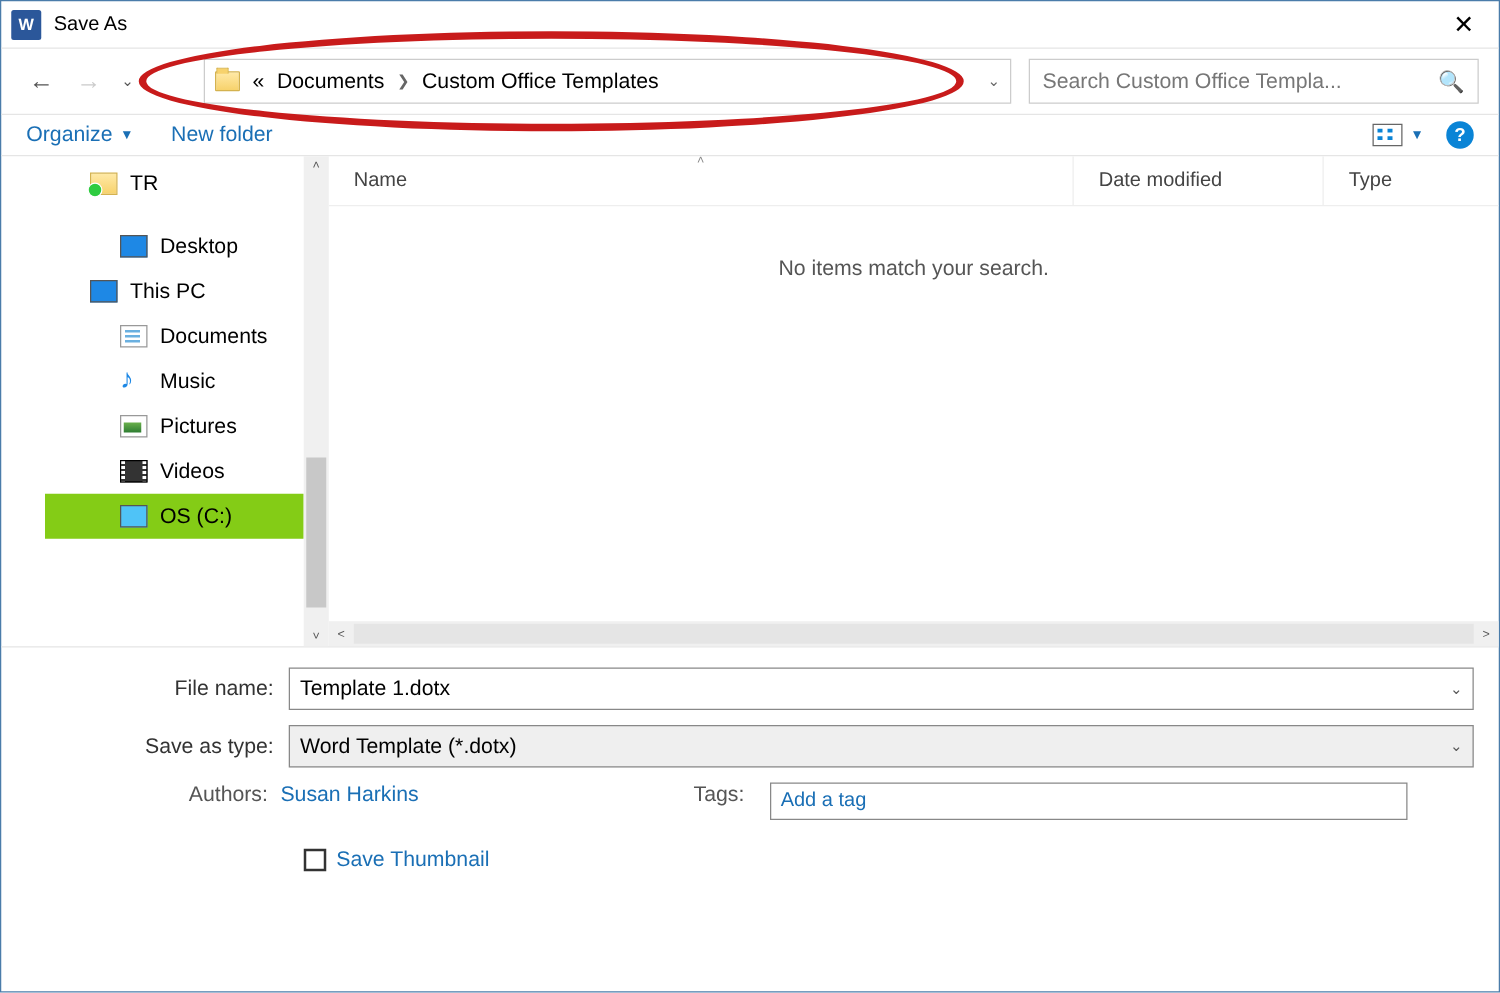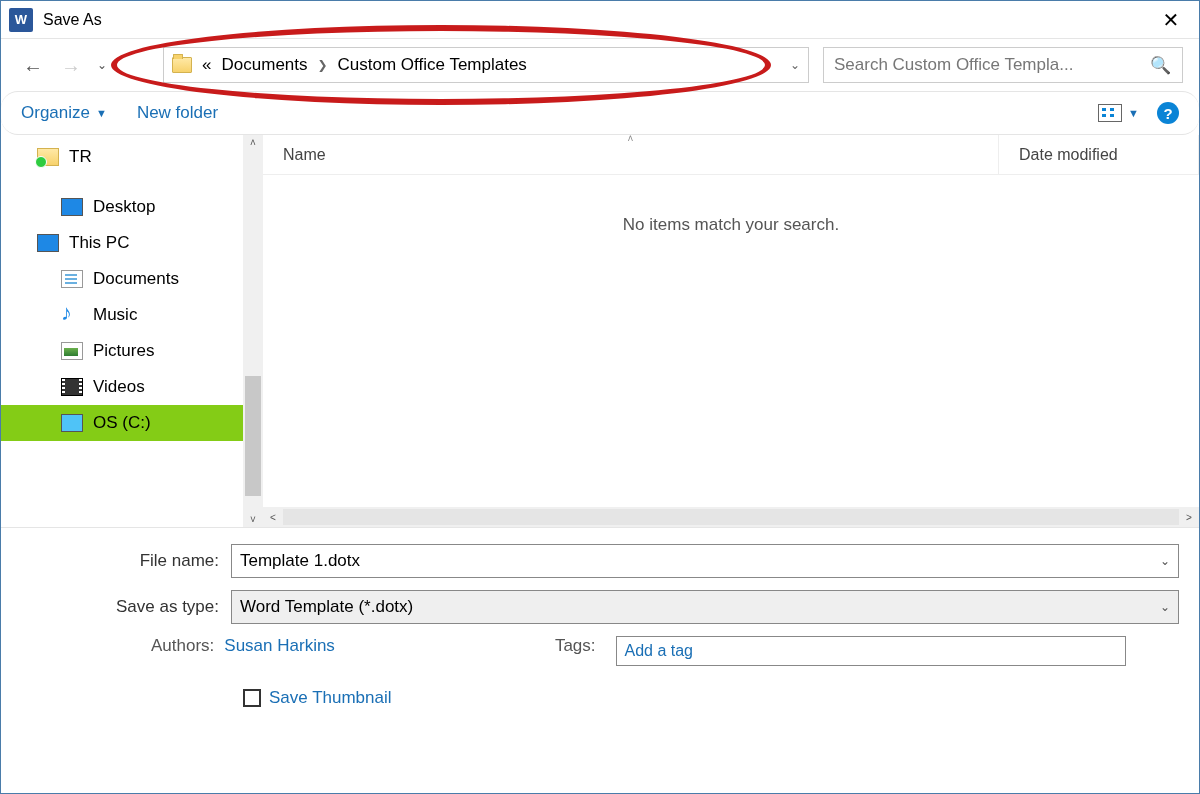--- a/index.html
+++ b/index.html
@@ -24,31 +24,31 @@
 .breadcrumb { display: flex; align-items: center; font-size: 17px; color: #000; gap: 10px; }
 .breadcrumb .sep { color: #666; font-size: 12px; }
 .addr-caret { margin-left: auto; color: #666; font-size: 12px; cursor: pointer; }
 .searchbox { width: 360px; height: 36px; border: 1px solid #ccc; display: flex; align-items: center; padding: 0 10px; color: #777; font-size: 17px; }
 .searchbox .mag { margin-left: auto; color: #555; }
 
 
 .highlight-ellipse { position: absolute; border: 6px solid #c81b1b; border-radius: 50%; pointer-events: none; }
 
 
-.toolbar { height: 44px; border-top: 1px solid #e5e5e5; border-bottom: 1px solid #e5e5e5; display: flex; align-items: center; padding: 0 20px; gap: 30px; border-radius: 17px; }
+.toolbar { height: 34px; border-top: 1px solid #e5e5e5; border-bottom: 1px solid #e5e5e5; display: flex; align-items: center; padding: 0 20px; gap: 30px; }
 .toolbar-btn { color: #1a6fb5; font-size: 17px; cursor: pointer; display: flex; align-items: center; gap: 6px; }
 .toolbar-right { margin-left: auto; display: flex; align-items: center; gap: 18px; }
 .view-icon { width: 24px; height: 18px; border: 1px solid #666; position: relative; }
 .view-icon::before { content:""; position:absolute; left:3px; top:3px; width:4px; height:3px; background:#0a84d6; box-shadow: 8px 0 #0a84d6, 0 6px #0a84d6, 8px 6px #0a84d6; }
 .help-icon { width: 22px; height: 22px; border-radius: 50%; background: #0a84d6; color: #fff; font-weight: bold; display: flex; align-items: center; justify-content: center; font-size: 15px; }
 
 
 .main { display: flex; height: 392px; }
 .sidebar { width: 262px; position: relative; display: flex; }
-.sidebar-list { flex:1; padding-top: 4px; overflow: hidden; }
+.sidebar-list { flex:1; padding-top: 4px; overflow: hidden; margin-left: 35px; }
 .sb-item { display: flex; align-items: center; height: 36px; padding-left: 60px; font-size: 17px; cursor: pointer; gap: 10px; }
 .sb-item.selected { background: #84cc16; }
 .sb-item.top { padding-left: 36px; }
 .sb-ico { width: 22px; height: 18px; flex-shrink: 0; }
 .ico-tr { background: linear-gradient(#ffe9a6,#f7d26c); border:1px solid #d4b24f; position: relative; }
 .ico-tr::after { content:""; position:absolute; bottom:-3px; left:-3px; width:10px; height:10px; background:#2ecc40; border-radius:50%; border:1px solid #fff;}
 .ico-pc { background:#1e88e5; border:1px solid #555;}
 .ico-desktop { background:#1e88e5; border:1px solid #555;}
 .ico-doc { background:#fff; border:1px solid #999;}
 .ico-doc::before{content:"";position:absolute;left:3px;top:3px;width:12px;height:2px;background:#6ab0e0;box-shadow:0 4px #6ab0e0,0 8px #6ab0e0;}
@@ -189,20 +189,21 @@
       </div>
     </div>
 
     <div class="content">
       <div class="columns">
         <div class="col name">
           <span>Name</span>
           <span class="sort-caret">˄</span>
         </div>
         <div class="col date">Date modified</div>
+        <div class="col type">Type</div>
       </div>
       <div class="empty-msg">No items match your search.</div>
       <div style="flex:1"></div>
       <div class="hscroll">
         <div class="arr">˂</div>
         <div class="track"></div>
         <div class="arr">˃</div>
       </div>
     </div>
   </div>

